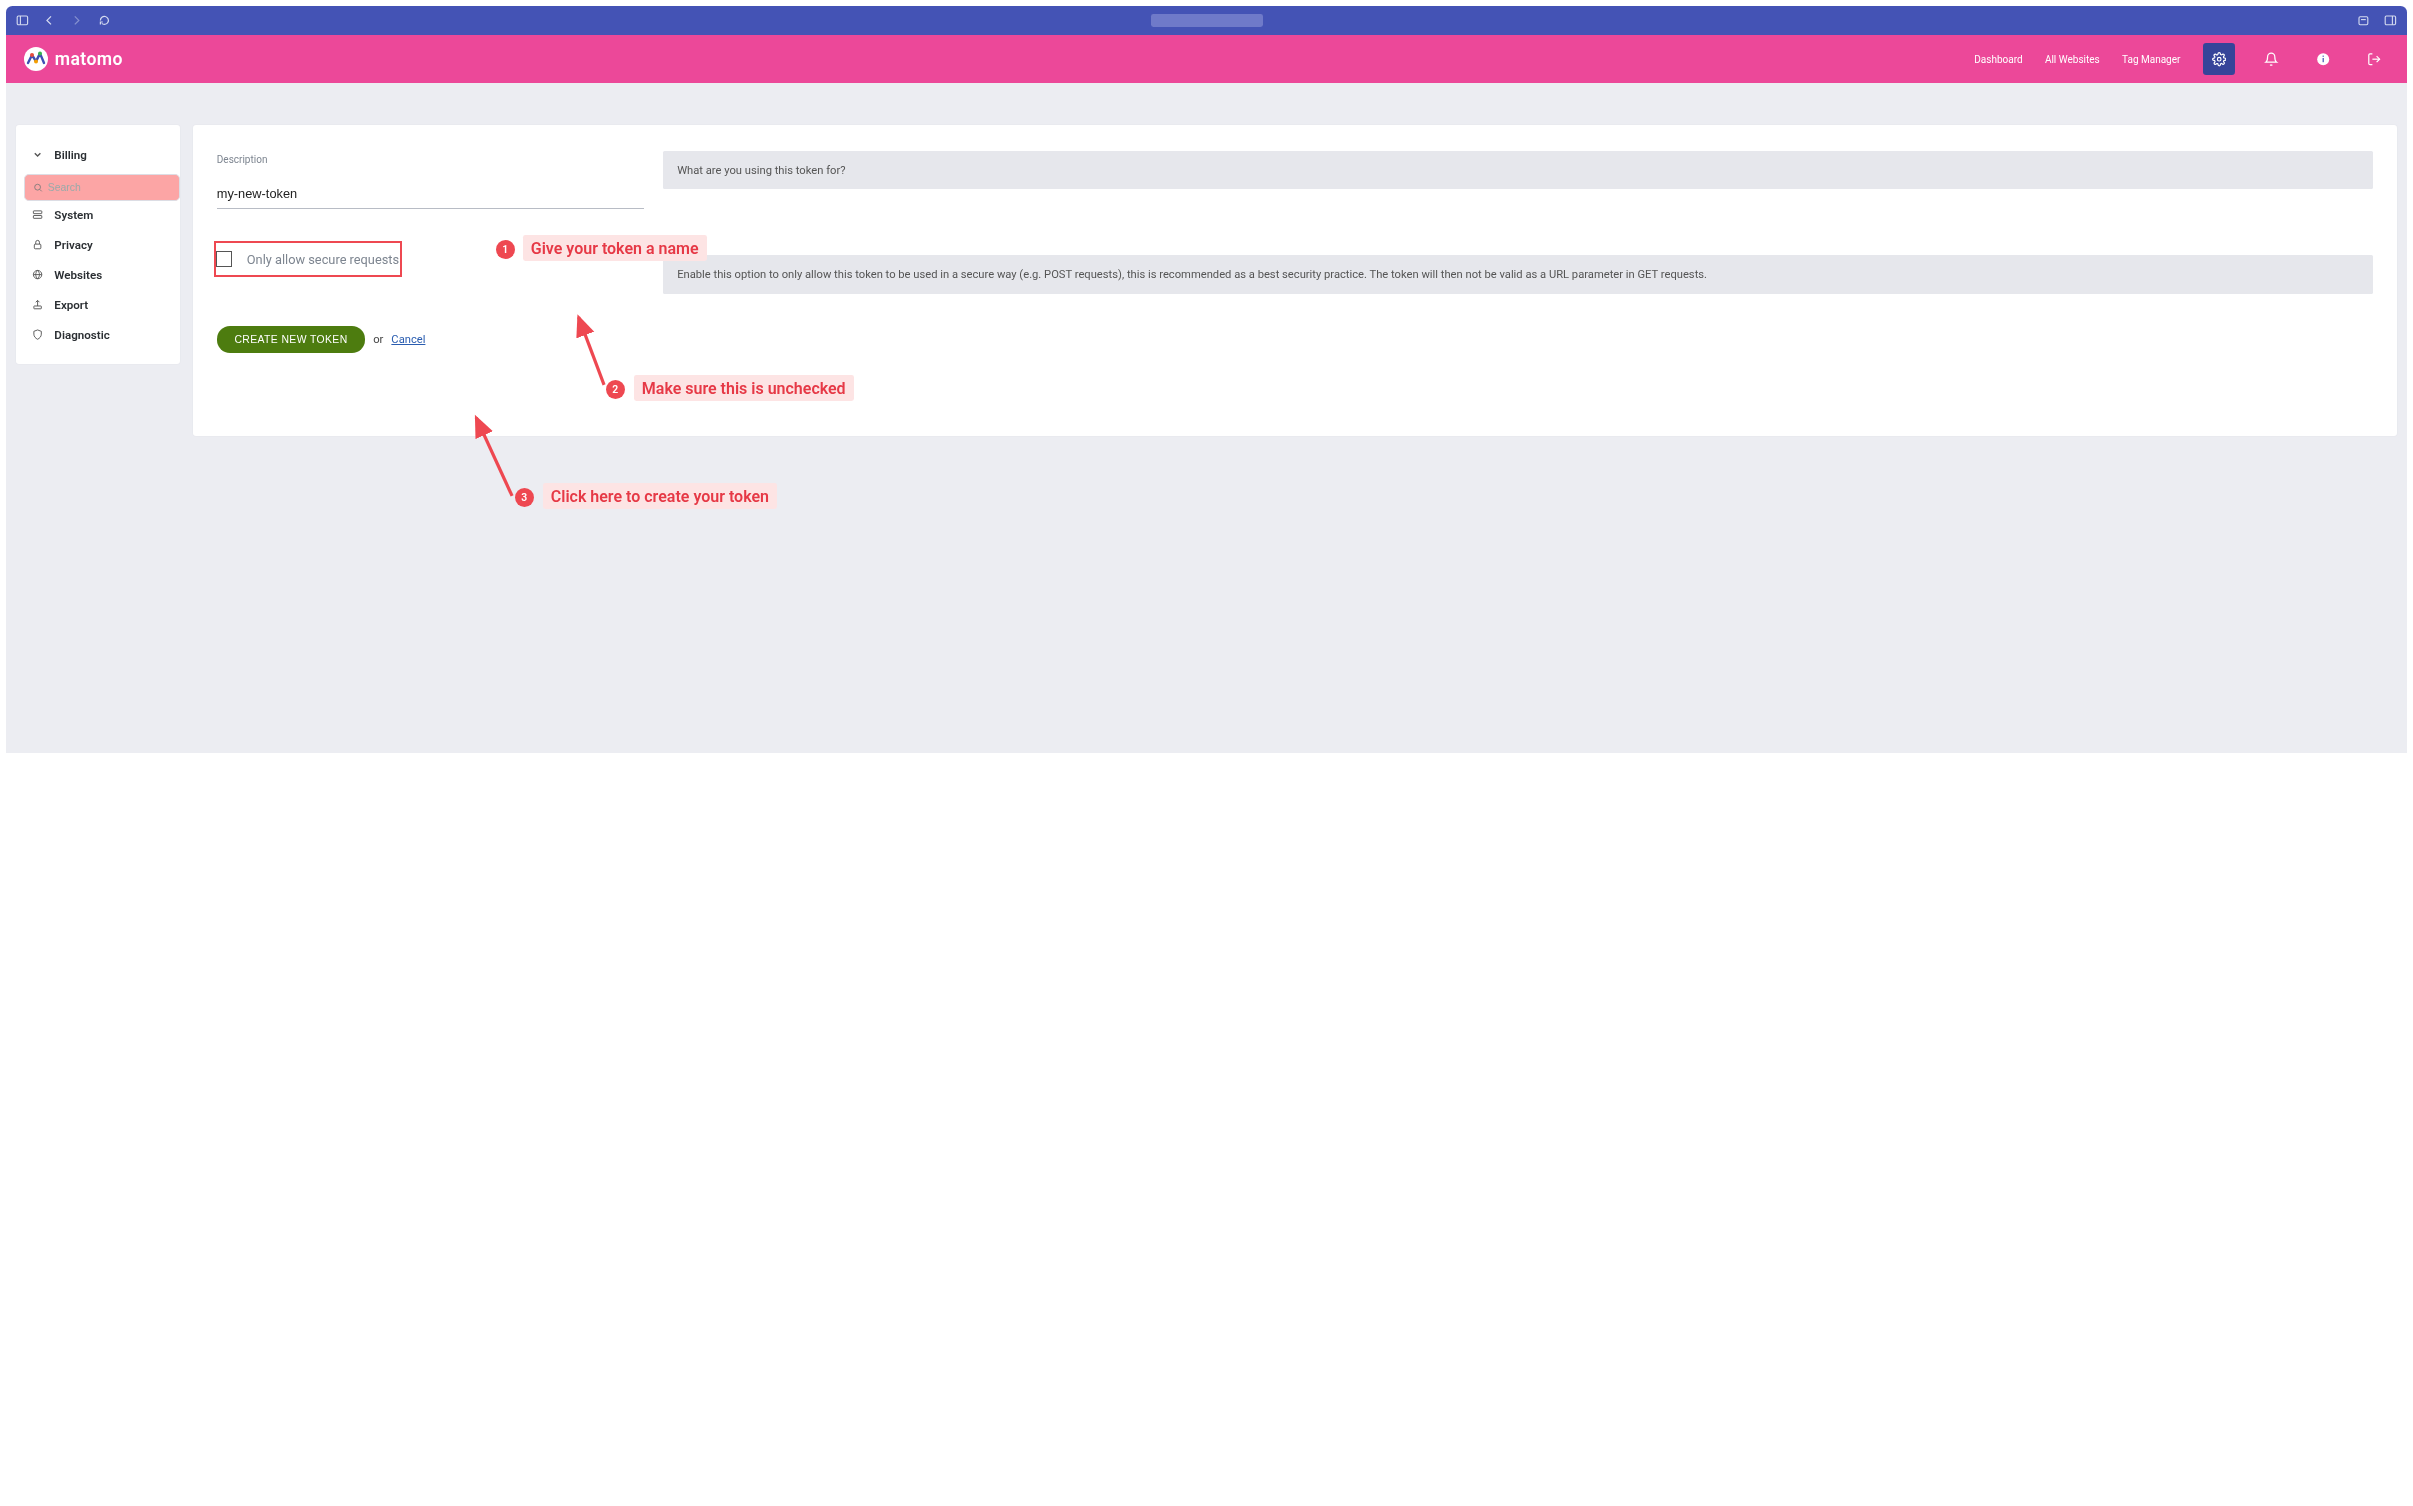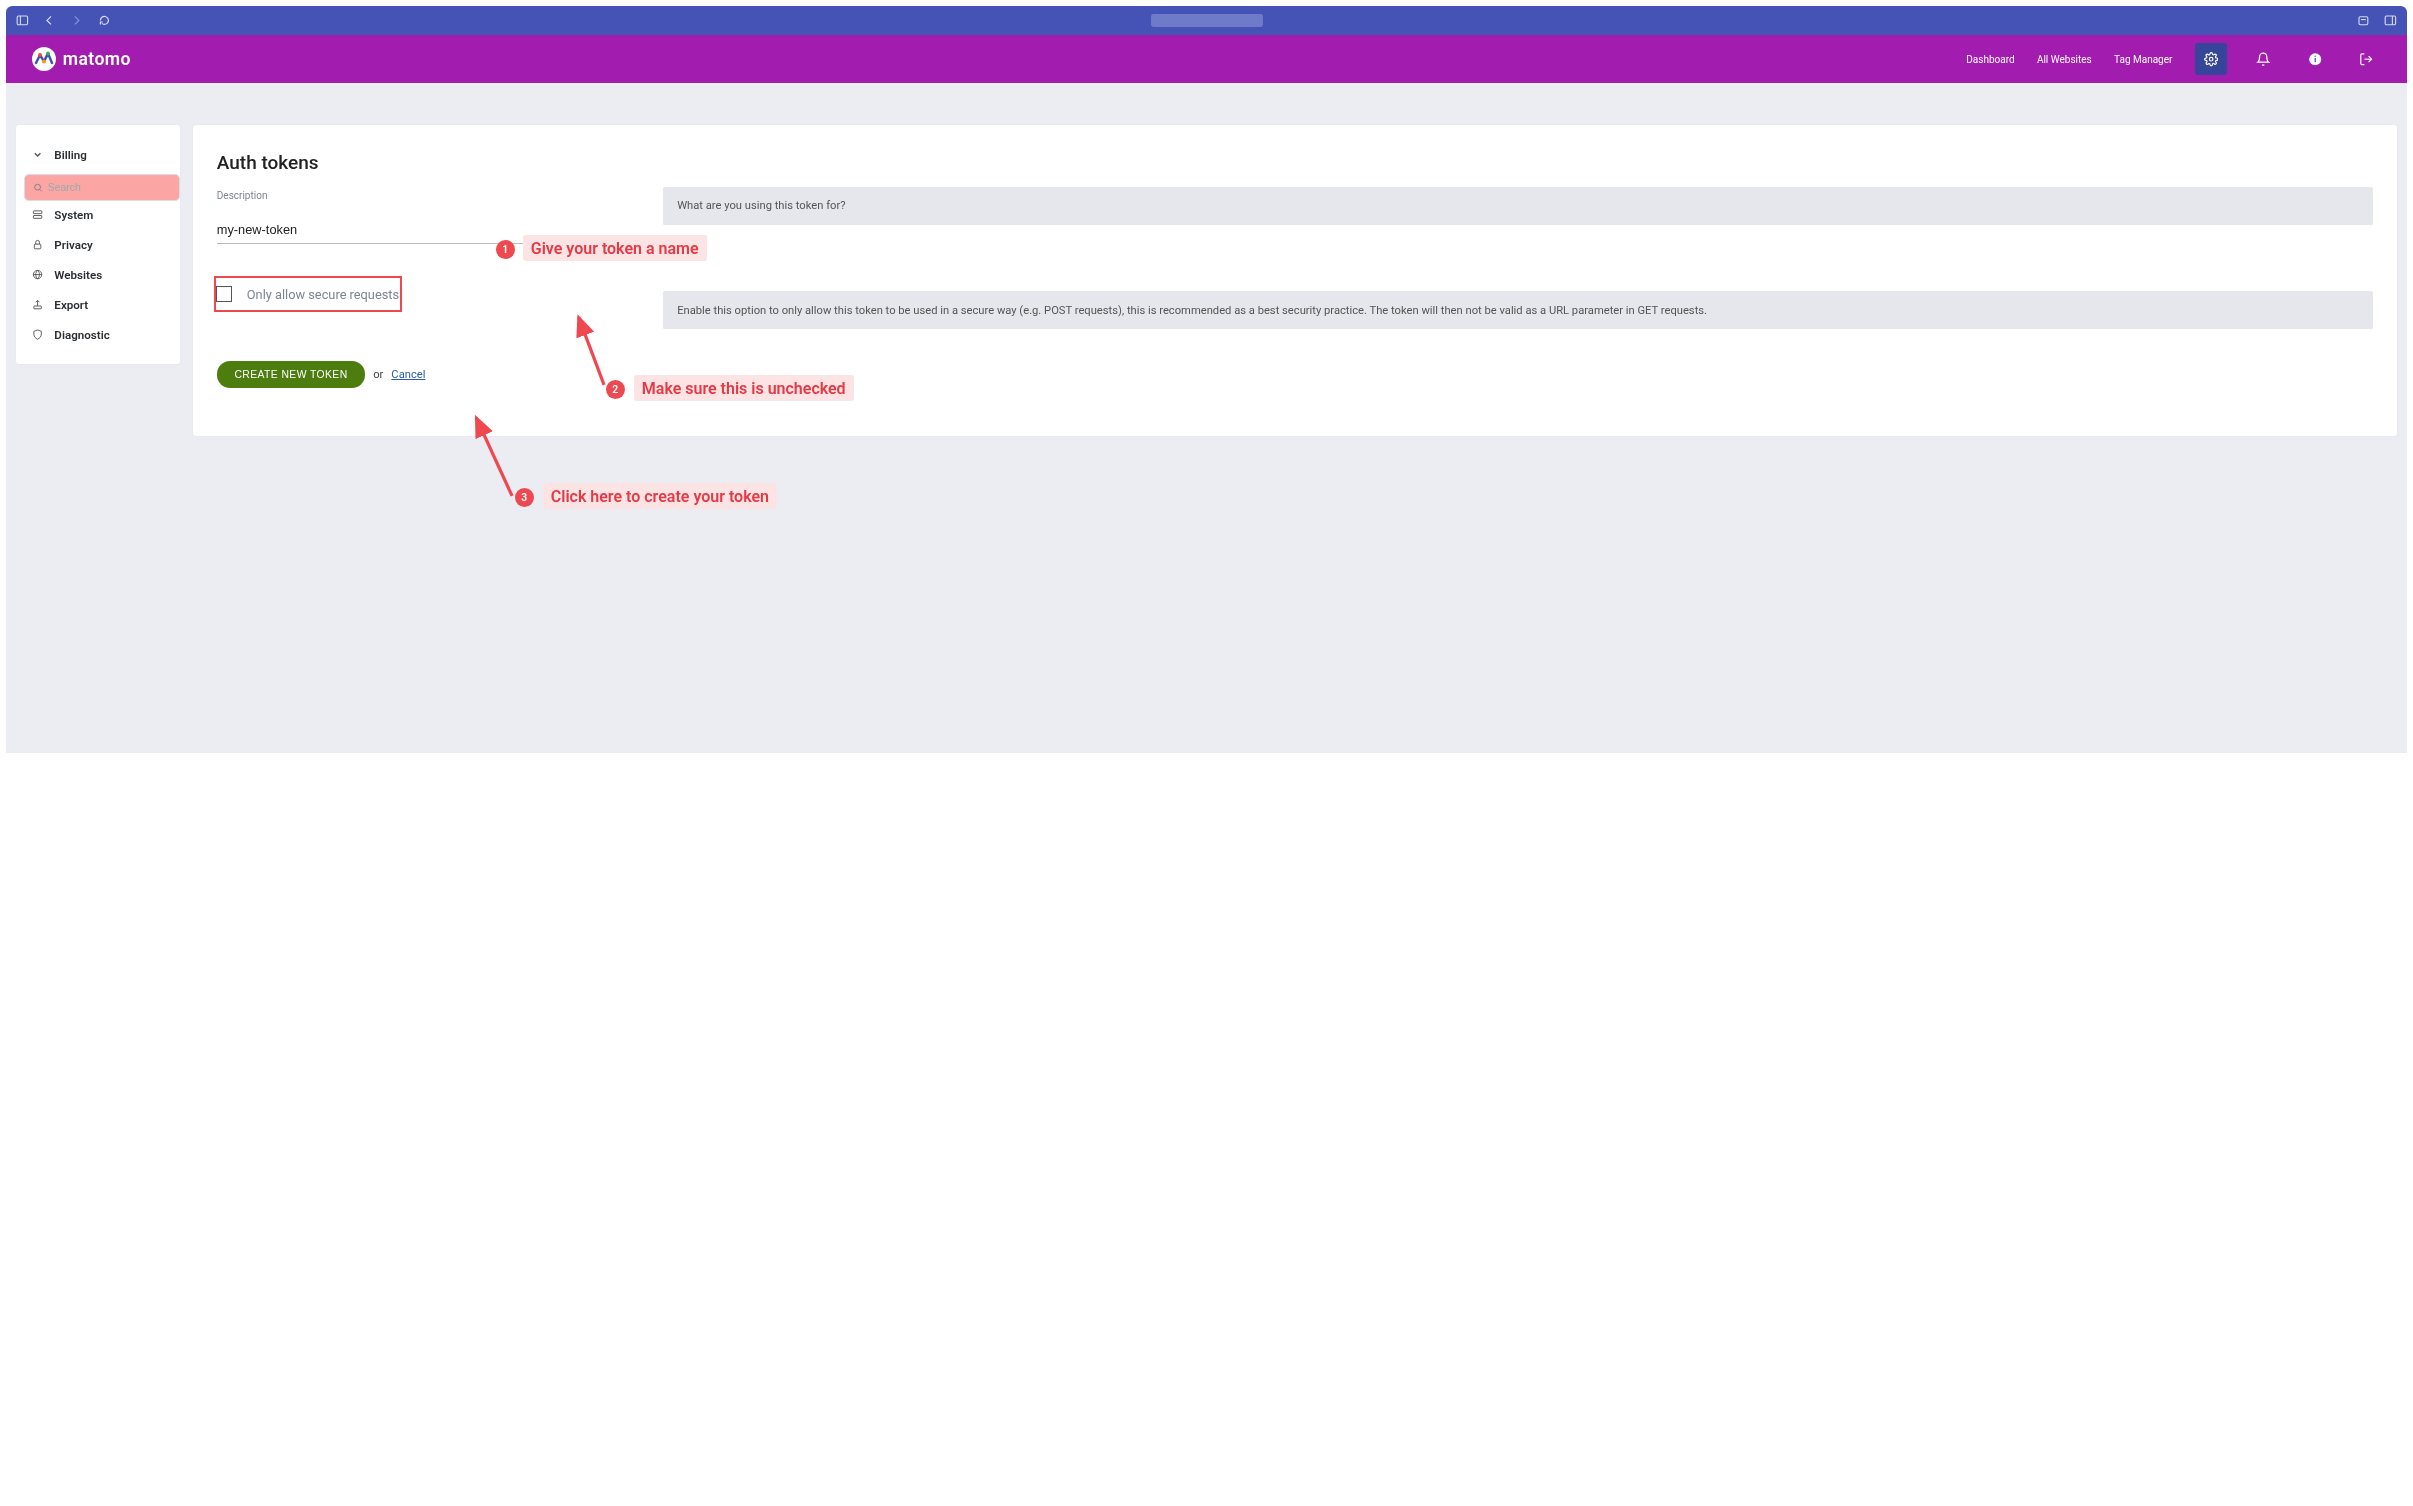--- a/index.html
+++ b/index.html
@@ -22,25 +22,25 @@
     position: relative;
   }
   .chrome-left { display:flex; gap:14.4px; align-items:center; }
   .chrome-icon { color: #d5dbf0; display:flex; }
   .url-blur {
     position:absolute; left:50%; transform:translateX(-50%);
     width:112px; height:12.8px; background:#6f7ac9; border-radius:2.4px;
   }
   .chrome-right { margin-left:auto; display:flex; gap:14.4px; }
   .app-header {
-    background: #a21caf;
+    background: #ec4899;
     height: 48px;
     display: flex;
     align-items: center;
-    padding: 0 26px;
+    padding: 0 18px;
   }
   .logo { display:flex; align-items:center; gap:6.4px; }
   .logo-text { color:#fff; font-weight:600; font-size:17.6px; letter-spacing:0.4px; }
   .nav-links { margin-left:auto; display:flex; align-items:center; gap:22.3px; }
   .nav-link { color:#fff; font-size:10px; }
   .nav-icon-btn { color:#fff; display:flex; align-items:center; justify-content:center; width:29px; height:29px; }
   .nav-icon-btn.active { background:#364499; border-radius:3.2px; width:32px; height:32px; }
   .app-body { background:#ecedf2; min-height: 670px; display:flex; padding: 0; }
   .search-row {
     position:absolute;
@@ -319,21 +319,20 @@
             <svg width="11.2" height="11.2" viewBox="0 0 24 24" fill="none" stroke="currentColor" stroke-width="2">
               <path d="M12 2l8 3v6c0 5-3.5 9-8 11-4.5-2-8-6-8-11V5l8-3z"></path>
             </svg>
           </span>
         <span class="label">Diagnostic</span>
       </div>
     </div>
 
     <div class="content-wrap">
       <div class="content-panel">
-        <h1 class="page-title">Auth tokens</h1>
 
         <div class="form-row">
           <div class="field-col" style="padding-top:3.2px">
             <span class="field-label">Description</span>
             <input class="text-input" value="my-new-token" style="">
           </div>
           <div class="help-box">What are you using this token for?</div>
         </div>
 
         <div class="checkbox-row">

